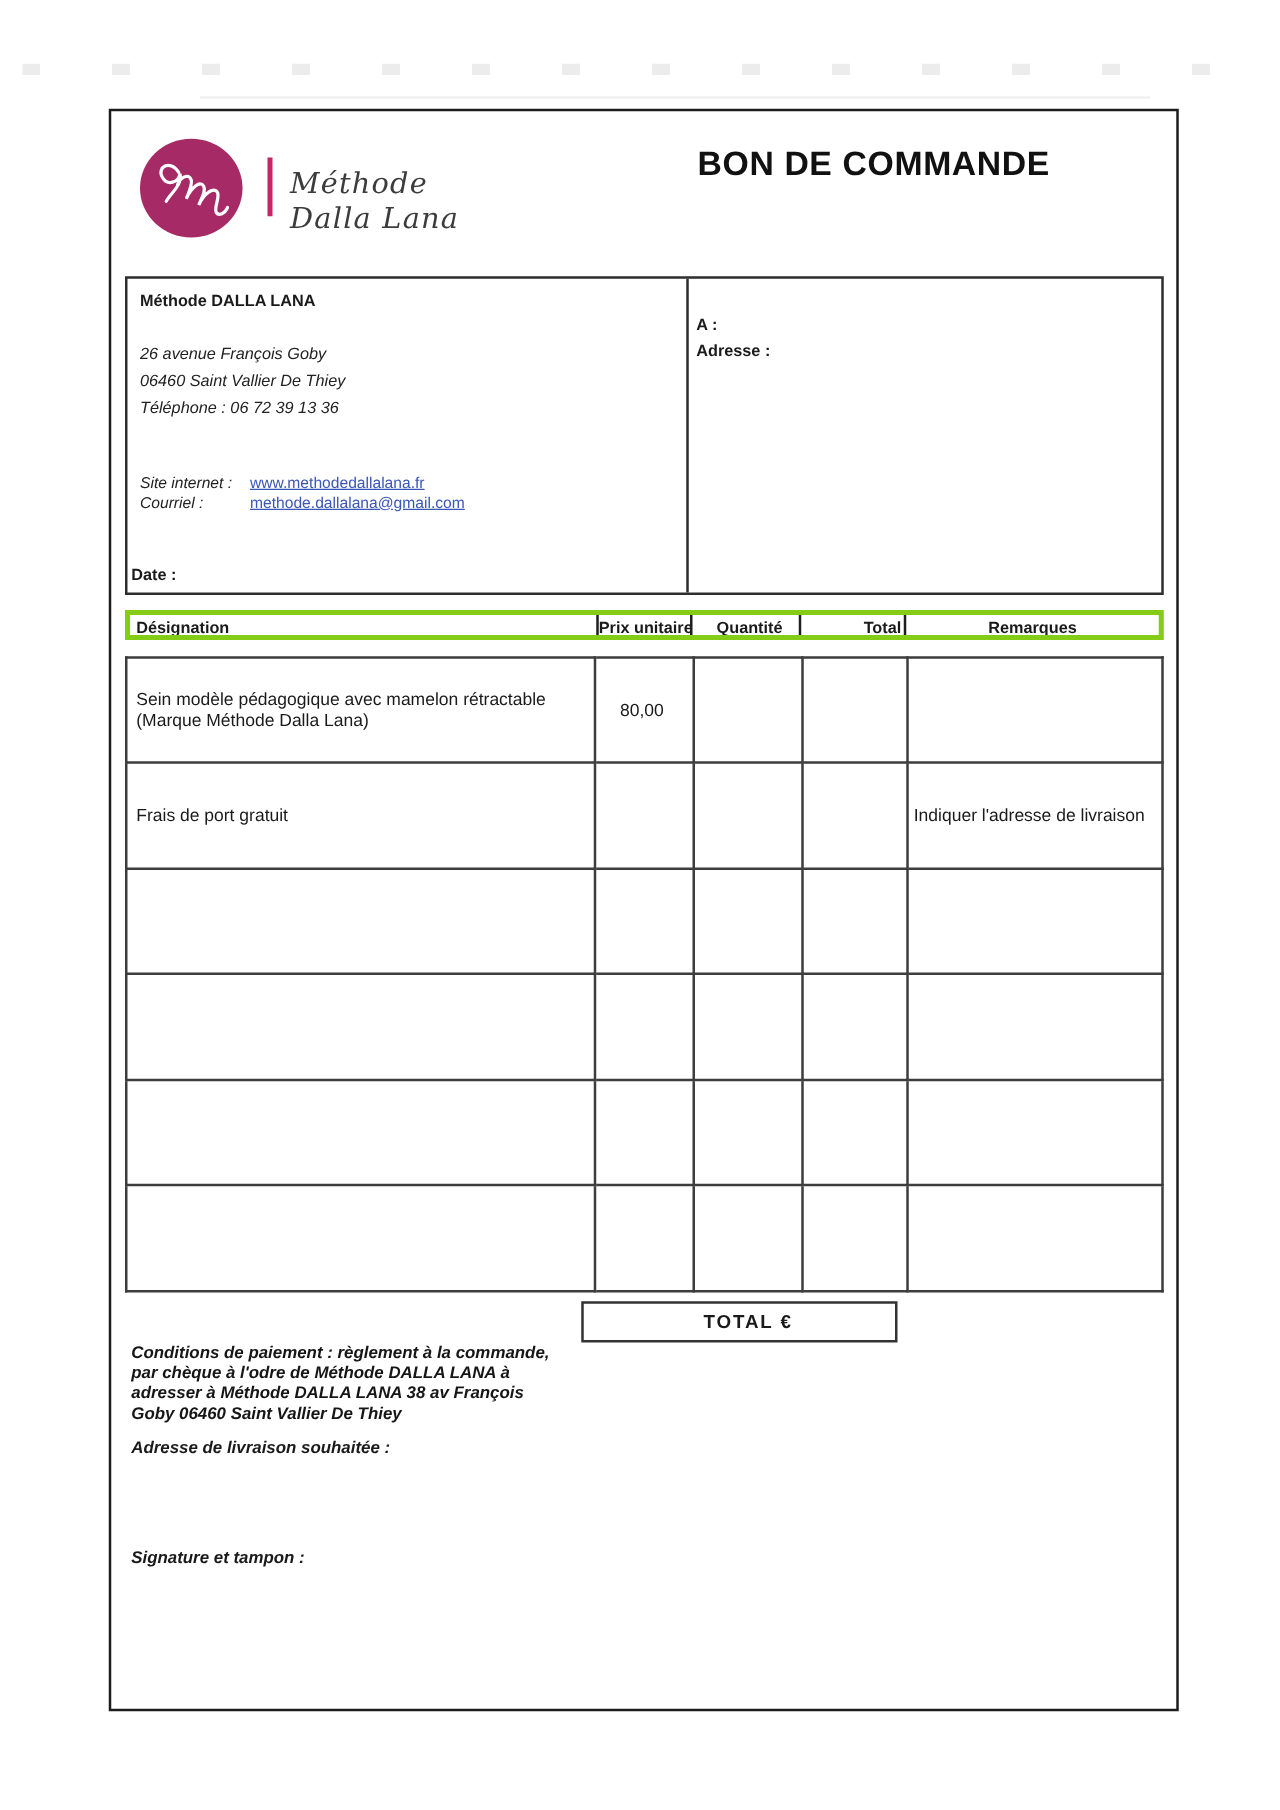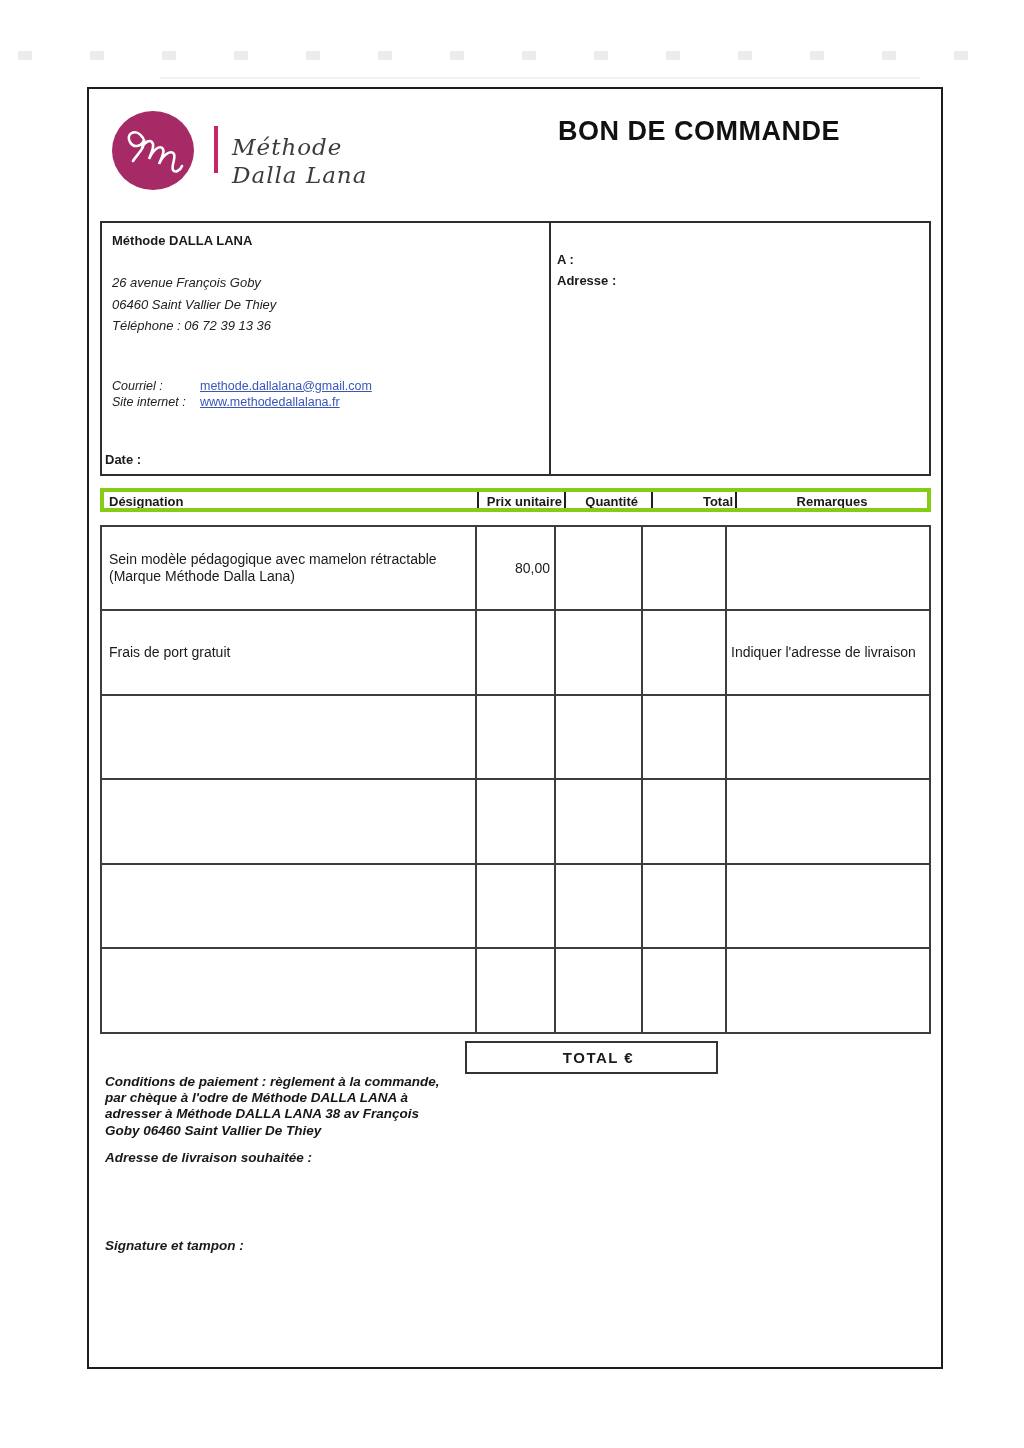--- a/index.html
+++ b/index.html
@@ -68,41 +68,41 @@
   .date-label { position: absolute; left: 105px; top: 452px; font-size: 13px; font-weight: bold; }
 
   
   .thead-bar {
     position: absolute; left: 100px; top: 488px; width: 831px; height: 24px;
     border: 4px solid #84cc16; display: flex; font-size: 13px; font-weight: bold;
   }
   .thead-bar .hcell { line-height: 20px; border-right: 2px solid #1f1f1f; overflow: hidden; white-space: nowrap; }
   .thead-bar .hcell:last-child { border-right: none; }
   .h-designation { width: 375px; padding-left: 5px; text-align: left; }
-  .h-price { width: 87px; text-align: right; padding-right: 2px; }
+  .h-price { width: 75px; text-align: right; padding-right: 2px; }
   .h-qty { width: 87px; text-align: right; padding-right: 13px; }
   .h-total { width: 84px; text-align: right; padding-right: 2px; }
   .h-remarks { flex: 1; text-align: center; }
 
   
   .body-table {
     position: absolute; left: 100px; top: 525px; width: 831px;
     border-collapse: collapse; table-layout: fixed; font-size: 14px;
   }
   .body-table td {
     border: 2px solid #3d3d3d; vertical-align: middle; line-height: 17px;
     overflow: hidden;
   }
   .col-designation { width: 375px; }
   .col-price { width: 79px; }
   .col-qty { width: 87px; }
   .col-total { width: 84px; }
   .col-remarks { width: auto; }
   td.cell-designation { padding-left: 7px; padding-right: 10px; }
-  td.cell-price { text-align: right; padding-right: 4px; }
+  td.cell-price { text-align: center; padding-right: 4px; }
   td.cell-remarks { padding-left: 4px; padding-right: 6px; }
   tr.row-h1 { height: 84px; }
   tr.row-h2 { height: 85px; }
 
   
   .total-box {
     position: absolute; left: 465px; top: 1041px; width: 253px; height: 33px;
     border: 2px solid #333;
   }
   .total-box .total-label {
@@ -152,24 +152,24 @@
 <div class="info-box">
   <div class="info-divider"></div>
   <div class="seller-cell">
     <div class="bold-line">Méthode DALLA LANA</div>
     <div class="spacer-a"></div>
     <div class="italic-line">26 avenue François Goby</div>
     <div class="italic-line">06460 Saint Vallier De Thiey</div>
     <div class="italic-line">Téléphone : 06 72 39 13 36</div>
     <div class="spacer-b"></div>
     <div class="contact-row">
-      <span class="row-label">Courriel :</span><a class="link">methode.dallalana@gmail.com</a>
+      <span class="row-label">Site internet :</span><a class="link">www.methodedallalana.fr</a>
     </div>
     <div class="contact-row">
-      <span class="row-label">Site internet :</span><a class="link">www.methodedallalana.fr</a>
+      <span class="row-label">Courriel :</span><a class="link">methode.dallalana@gmail.com</a>
     </div>
   </div>
   <div class="buyer-cell">
     <div class="bold-line">A :</div>
     <div class="bold-line">Adresse :</div>
   </div>
 </div>
 
 <div class="date-label">Date :</div>
 

